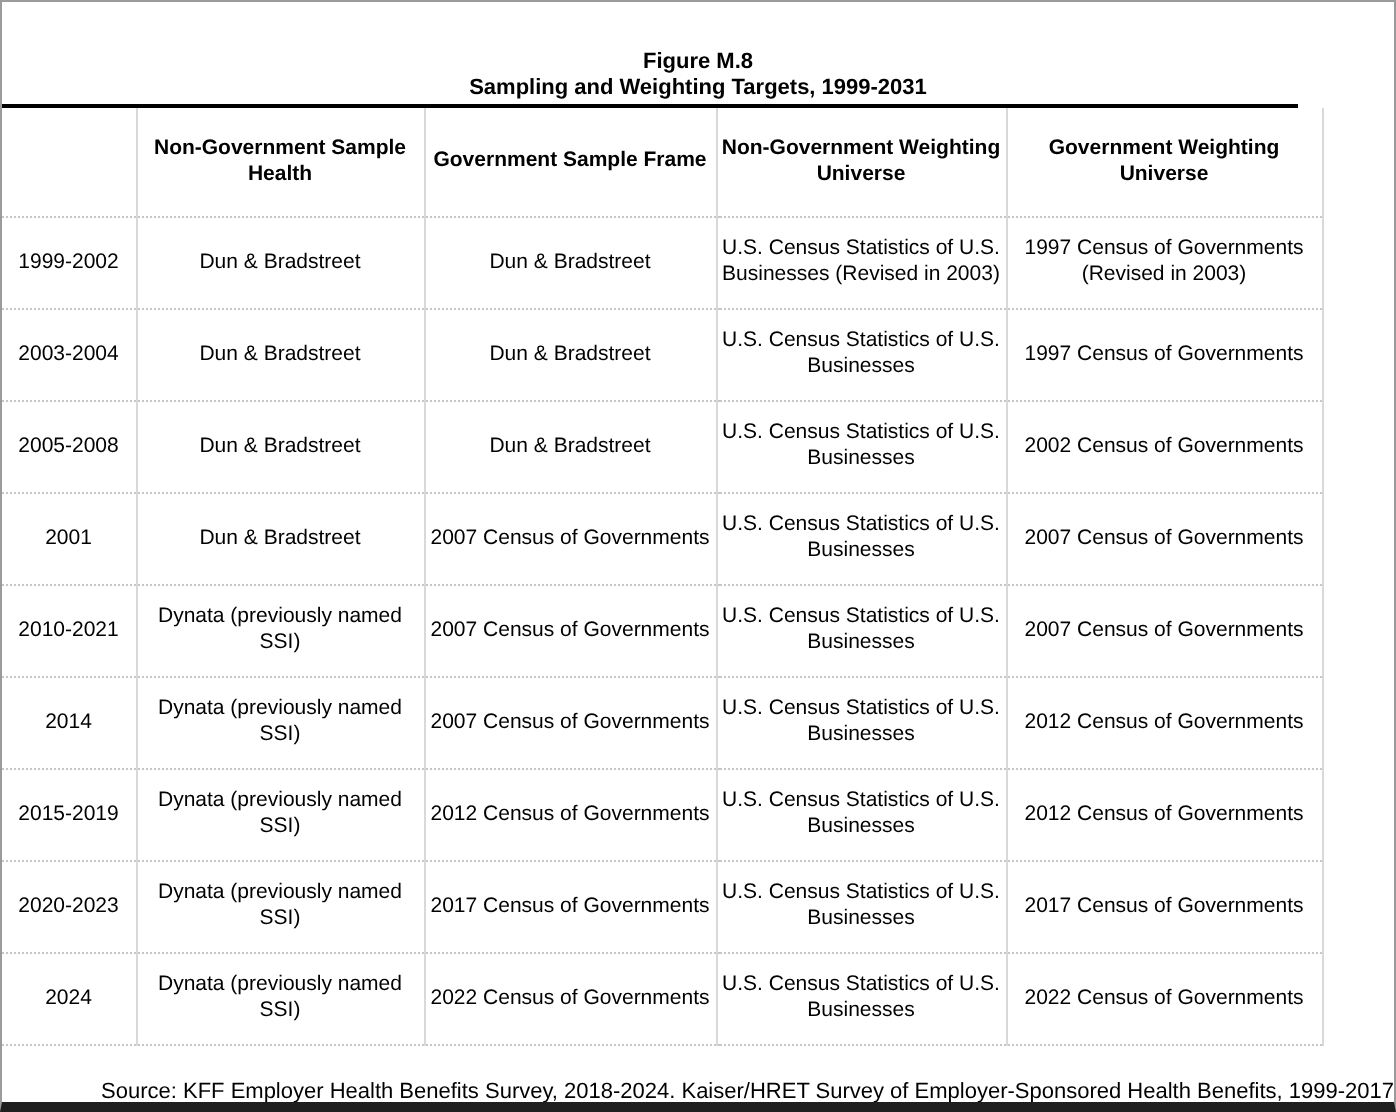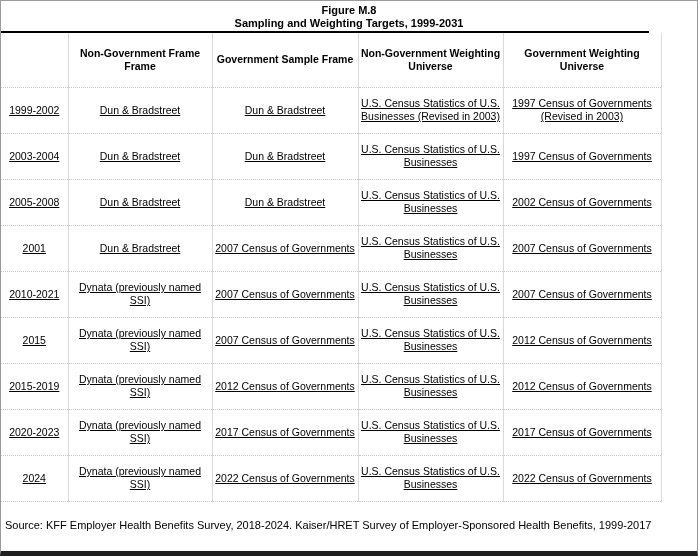--- a/index.html
+++ b/index.html
@@ -18,20 +18,21 @@
     border: 1px solid #9b9b9b;
     border-bottom: 5px solid #1f1f1f;
     overflow: hidden;
   }
   .title-block {
     padding-top: 3px;
     text-align: center;
     font-weight: bold;
     font-size: 11px;
     line-height: 13px;
+    margin-top: 21px;
   }
   .title-rule {
     width: 648px;
     height: 0;
     border-bottom: 2px solid #000000;
     margin-top: 1px;
   }
   table.grid {
     border-collapse: collapse;
     table-layout: fixed;
@@ -47,26 +48,27 @@
   table.grid th, table.grid td {
     border-right: 1px solid #d9d9d9;
     border-bottom: 1px dotted #c6c6c6;
     text-align: center;
     vertical-align: middle;
     padding: 2px 2px;
     font-weight: normal;
     word-wrap: break-word;
   }
   table.grid thead tr { height: 54px; }
-  table.grid tbody tr { height: 46px; text-decoration: underline; }
+  table.grid tbody tr { height: 46px; }
   table.grid th { font-weight: bold; }
   .source {
     margin-top: 17px;
     margin-left: 4px;
     font-size: 11px;
+    text-align: right;
   }
 </style>
 </head>
 <body>
 
 <div class="page">
 
   <div class="title-block">
     <div>Figure M.8</div>
     <div>Sampling and Weighting Targets, 1999-2031</div>
@@ -78,21 +80,21 @@
     <colgroup>
       <col class="col-year">
       <col class="col-ngsf">
       <col class="col-gsf">
       <col class="col-ngwu">
       <col class="col-gwu">
     </colgroup>
     <thead>
       <tr id="header-row">
           <th></th>
-          <th>Non-Government Frame Frame</th>
+          <th>Non-Government Sample Health</th>
           <th>Government Sample Frame</th>
           <th>Non-Government Weighting Universe</th>
           <th>Government Weighting Universe</th>
         </tr>
     </thead>
     <tbody id="table-body">
         <tr>
           <td>1999-2002</td>
           <td>Dun &amp; Bradstreet</td>
           <td>Dun &amp; Bradstreet</td>
@@ -121,21 +123,21 @@
           <td>2007 Census of Governments</td>
         </tr>
         <tr>
           <td>2010-2021</td>
           <td>Dynata (previously named SSI)</td>
           <td>2007 Census of Governments</td>
           <td>U.S. Census Statistics of U.S. Businesses</td>
           <td>2007 Census of Governments</td>
         </tr>
         <tr>
-          <td>2015</td>
+          <td>2014</td>
           <td>Dynata (previously named SSI)</td>
           <td>2007 Census of Governments</td>
           <td>U.S. Census Statistics of U.S. Businesses</td>
           <td>2012 Census of Governments</td>
         </tr>
         <tr>
           <td>2015-2019</td>
           <td>Dynata (previously named SSI)</td>
           <td>2012 Census of Governments</td>
           <td>U.S. Census Statistics of U.S. Businesses</td>

